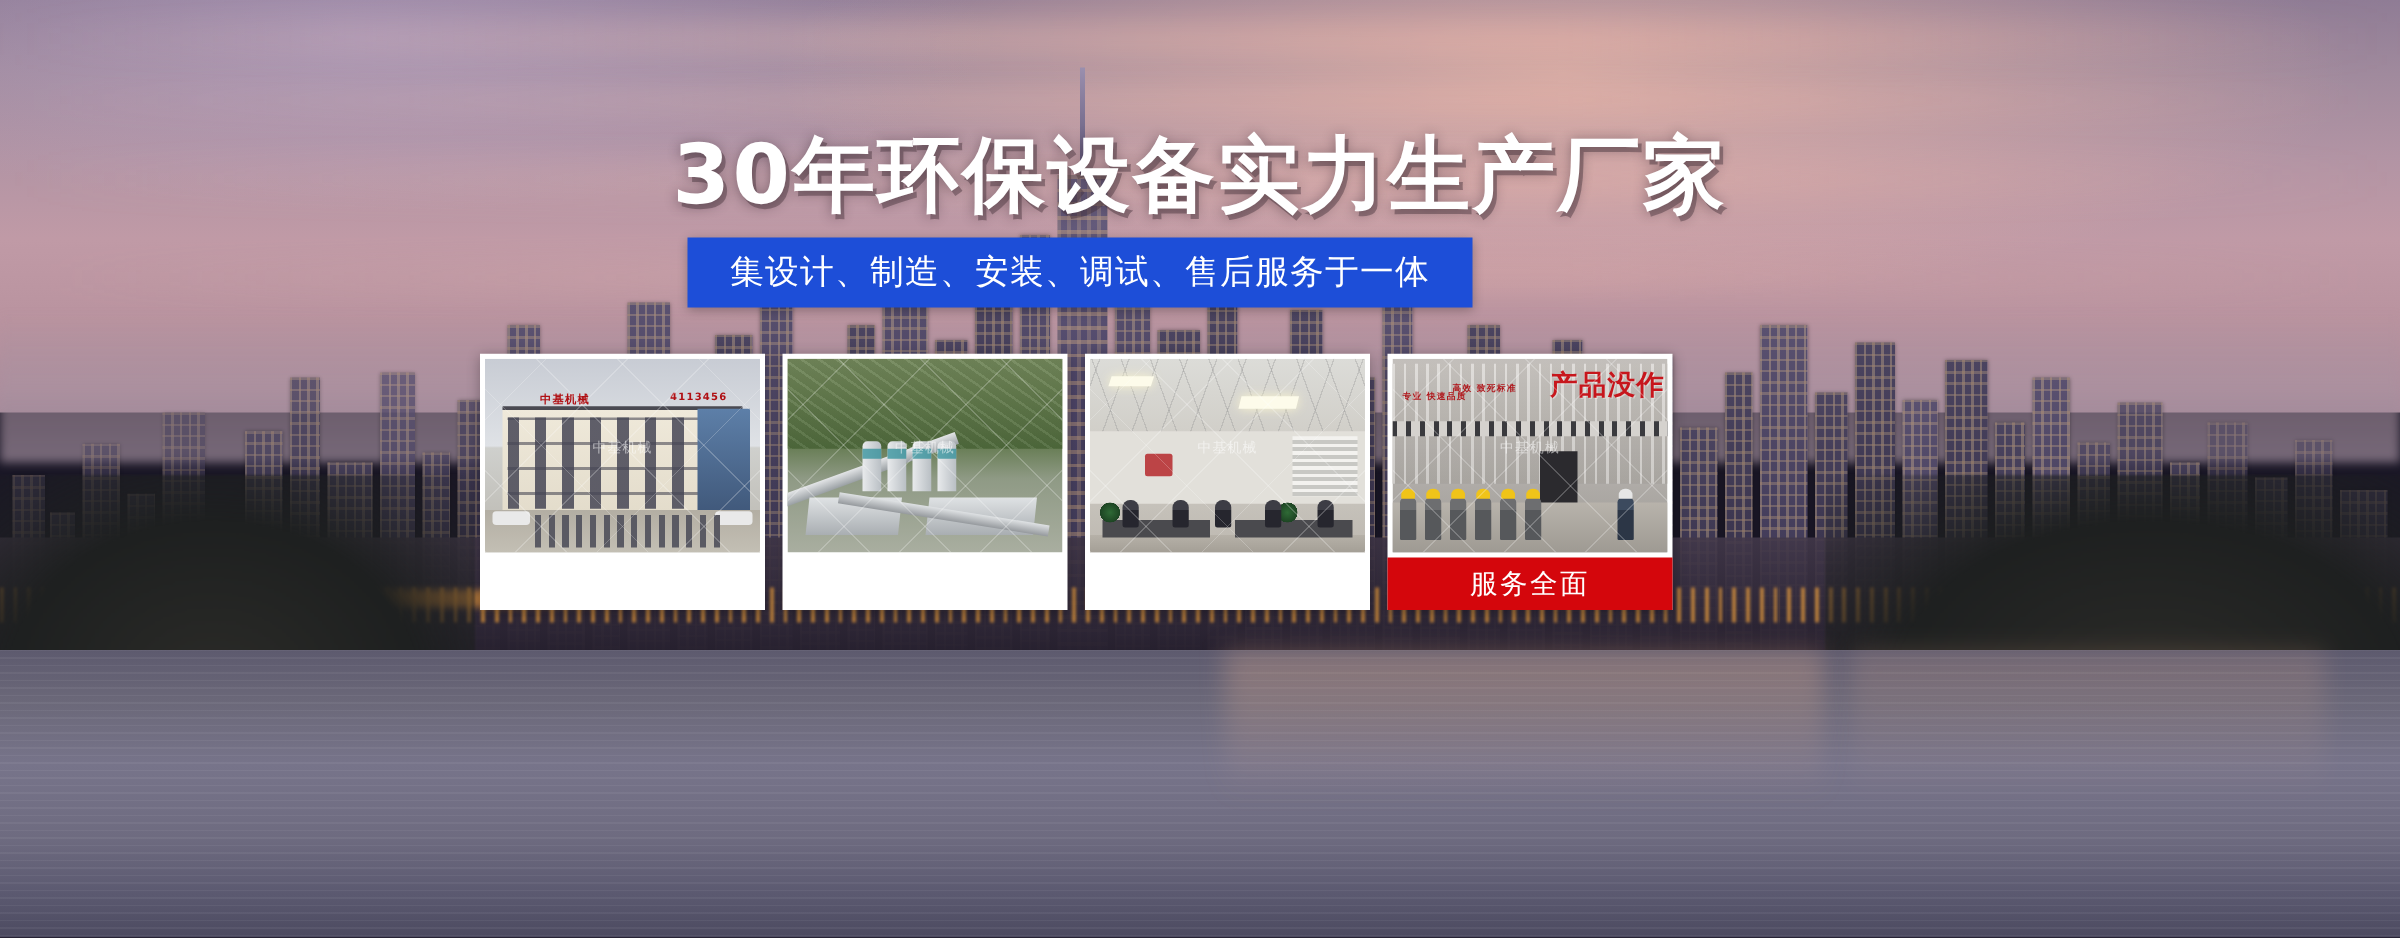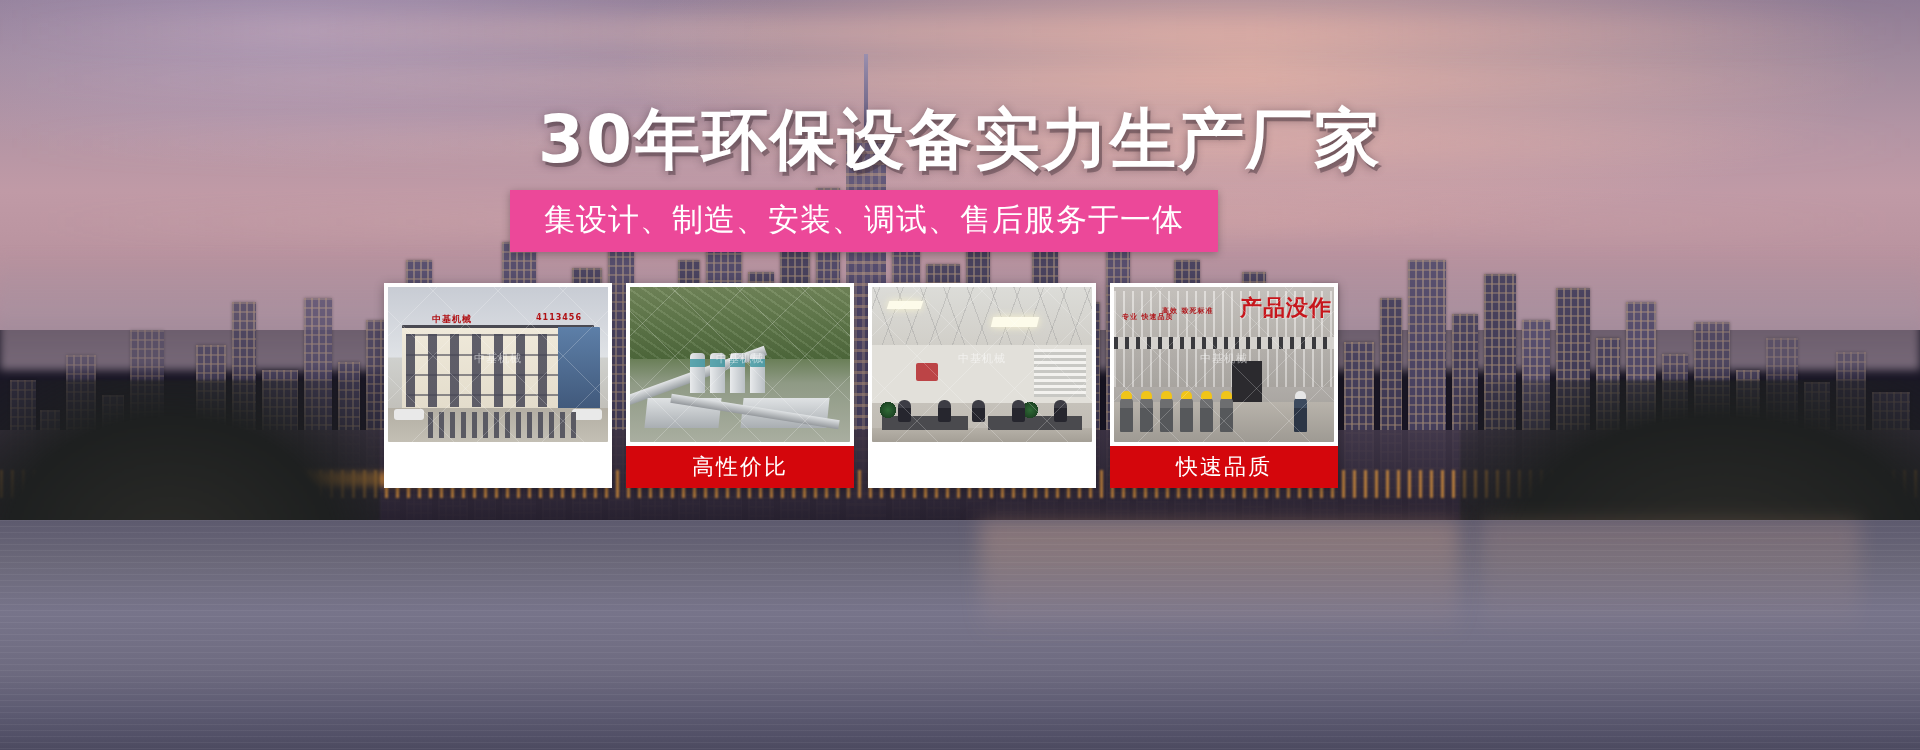--- a/index.html
+++ b/index.html
@@ -116,22 +116,22 @@
   .headline {
     position:absolute; top:104px; left:0; width:1920px; text-align:center;
     font-size:66px; font-weight:bold; color:#ffffff; letter-spacing:2px;
     line-height:1.1;
     text-shadow: 3px 4px 0 rgba(70,50,60,.45), 0 2px 10px rgba(40,25,35,.45);
     white-space:nowrap;
   }
 
   .subbar {
     position:absolute; top:190px; left:50%; transform:translateX(-50%);
-    background:#ec4899; padding:9px 34px 11px;
-    color:#ffffff; font-size:31px; letter-spacing:1px; white-space:nowrap;
+    background:#1d4ed8; padding:9px 34px 11px;
+    color:#ffffff; font-size:27px; letter-spacing:1px; white-space:nowrap;
     box-shadow:0 2px 8px rgba(0,0,0,.28);
   }
 
   
   .cards {
     position:absolute; top:283px; left:50%; transform:translateX(-50%);
     width:960px; display:flex; gap:14px;
   }
   .card {
     width:228px; background:#ffffff; padding:4px 20px 0 4px;
@@ -368,21 +368,20 @@
             <div class="silo s3"></div>
             <div class="silo s4"></div>
             <div class="shed a"></div>
             <div class="shed b"></div>
             <div class="belt2"></div>
           </div>
           <div class="wm">
             <span class="wm-text">中基机械</span>
           </div>
         </div>
-        <div class="card-cap">高性价比</div>
       </div>
 
       <div class="card">
         <div class="card-photo">
           <div class="p3">
             <div class="ceiling"></div>
             <div class="panel l1"></div>
             <div class="panel l2"></div>
             <div class="wall"></div>
             <div class="logo"></div>
@@ -421,18 +420,18 @@
             <div class="worker w3"></div>
             <div class="worker w4"></div>
             <div class="worker w5"></div>
             <div class="worker w6"></div>
             <div class="worker lead"></div>
           </div>
           <div class="wm">
             <span class="wm-text">中基机械</span>
           </div>
         </div>
-        <div class="card-cap">快速品质</div>
+        <div class="card-cap">服务全面</div>
       </div>
 
     </div>
   </div>
 </div>
 
 </body></html>

